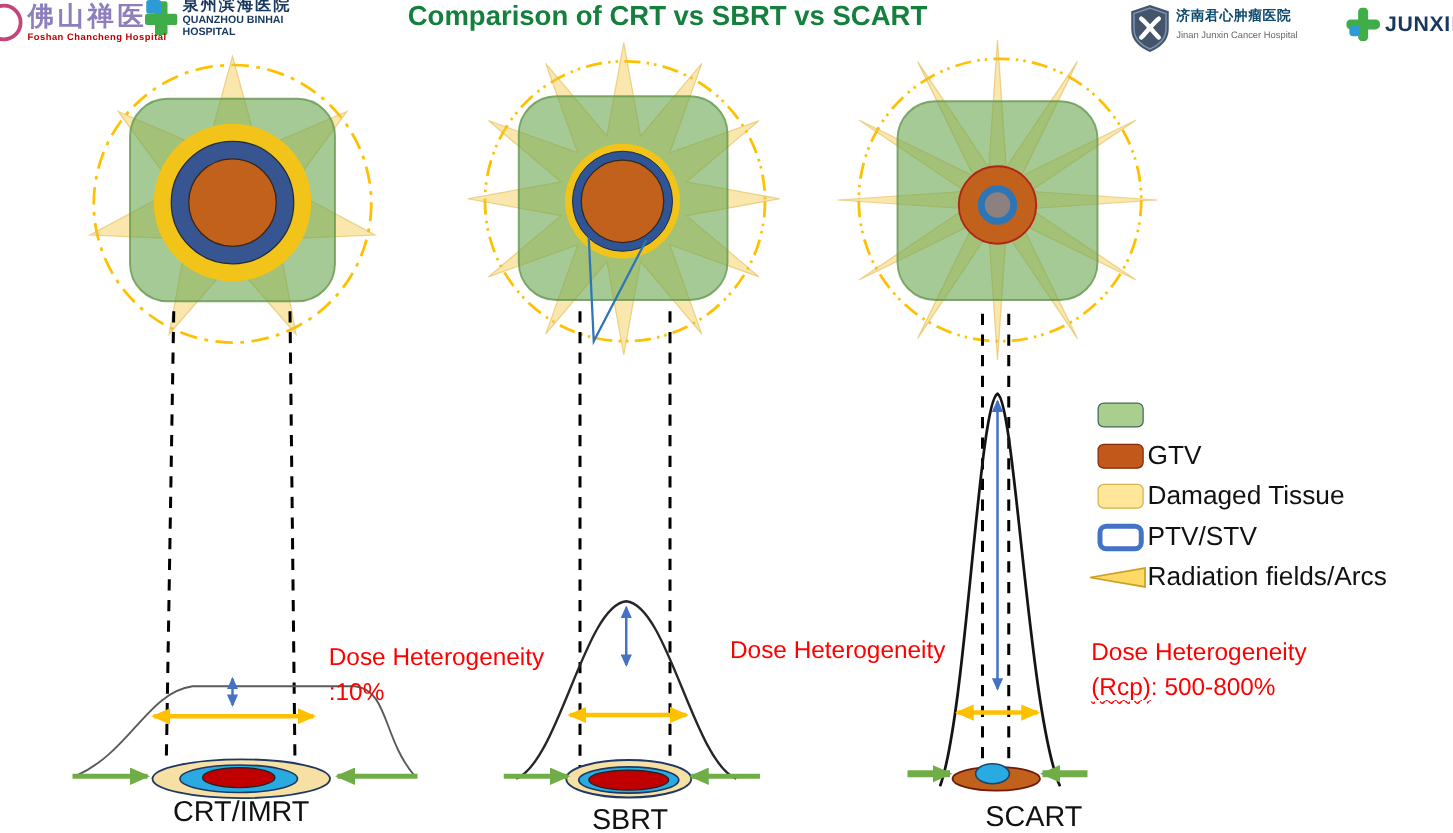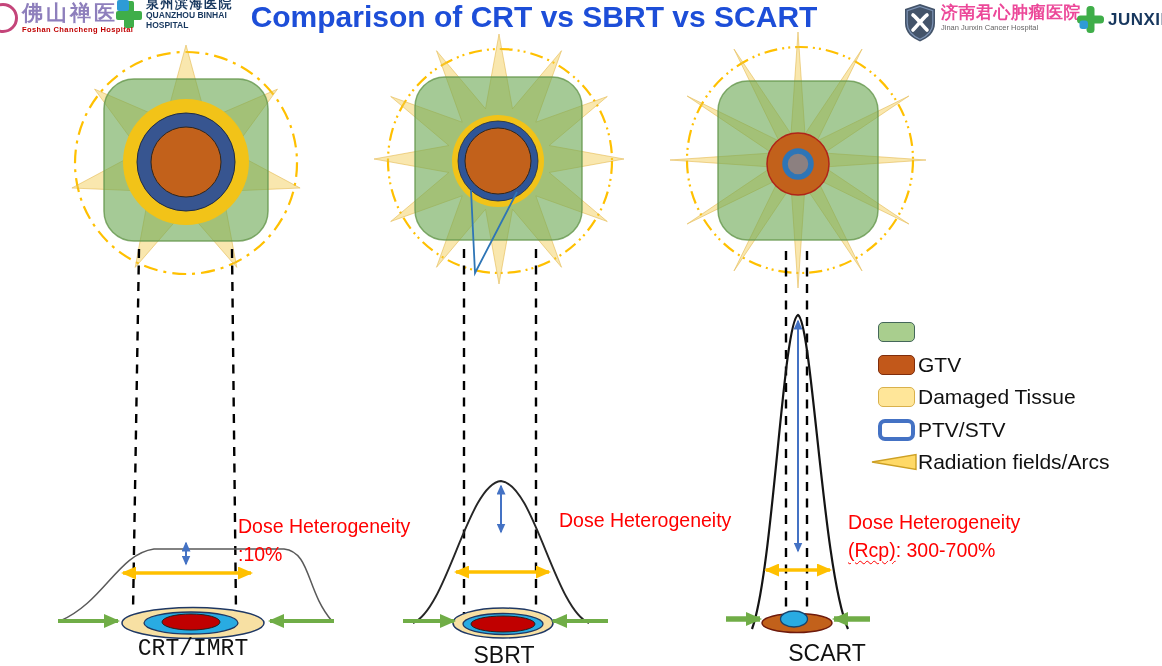--- a/index.html
+++ b/index.html
@@ -1,52 +1,52 @@
 <!DOCTYPE html>
 <html><head>
 <meta charset="utf-8">
 <style>
   html,body{margin:0;padding:0;background:#fff;}
   .canvas{position:relative;width:1162px;height:666px;background:#ffffff;overflow:hidden;
           font-family:"Liberation Sans",sans-serif;}
   .art{position:absolute;left:0;top:0;width:1162px;height:666px;}
 
   .page-title{position:absolute;left:534px;top:0px;transform:translateX(-50%);
-              color:#1d4ed8;font-size:30px;font-weight:600;white-space:nowrap;}
+              color:#15803d;font-size:22px;font-weight:600;white-space:nowrap;}
 
   
   .logo{position:absolute;display:flex;align-items:flex-start;gap:4px;}
   .logo-foshan{left:2px;top:1px;}
   .foshan-arc{width:24px;height:24px;border:3px solid #C4457A;border-radius:50%;
               margin-left:-14px;margin-top:2px;}
   .foshan-cn{font-family:"DejaVu Serif",serif;font-weight:bold;color:#8E7FBC;
              font-size:21px;letter-spacing:3px;line-height:24px;}
   .foshan-en{color:#C00000;font-size:7.5px;font-weight:bold;letter-spacing:.4px;}
   .logo-quanzhou{left:116px;top:0px;}
   .qz-cn{color:#17375E;font-weight:bold;font-size:13px;letter-spacing:1.5px;line-height:14px;margin-top:-3px;}
   .qz-en{color:#17375E;font-weight:bold;font-size:8.5px;line-height:9.5px;}
   .logo-jinan{left:903px;top:3px;}
-  .jn-cn{color:#ec4899;font-weight:bold;font-size:17px;line-height:20px;letter-spacing:.5px;}
+  .jn-cn{color:#0c4a6e;font-weight:bold;font-size:11px;line-height:20px;letter-spacing:.5px;}
   .jn-en{color:#666;font-size:7.5px;}
   .logo-junxin{left:1077px;top:6px;align-items:center;}
   .jx-brand{color:#17375E;font-weight:800;font-size:17px;letter-spacing:.5px;white-space:nowrap;}
 
   
   .legend{position:absolute;left:878px;top:316px;}
   .legend-row{display:flex;align-items:center;height:32.5px;}
   .swatch{width:37px;height:20px;border-radius:5px;margin-right:3px;flex:0 0 auto;box-sizing:border-box;}
   .sw-surround{background:#A9CE8E;border:1.6px solid #44675A;}
   .sw-damaged{background:#FFE699;border:1.6px solid #D9B14C;}
   .sw-gtv{background:#C2581A;border:1.6px solid #7F2D0C;}
   .sw-ptv{background:#fff;border:4px solid #4472C4;border-radius:7px;height:22px;}
   .legend-label{font-size:21px;color:#111;white-space:nowrap;}
   .tri-wrap{width:46px;height:18px;margin-right:1px;margin-left:-7px;flex:0 0 auto;}
 
   
-  .dose{position:absolute;color:#FF0000;font-size:19.5px;line-height:28px;white-space:nowrap;}
+  .dose{position:absolute;color:#FF0000;font-size:19.5px;line-height:28px;white-space:nowrap;margin-left:25px;}
   .rcp-wavy{text-decoration:underline wavy #FF0000;text-decoration-thickness:1px;text-underline-offset:3px;}
 
   
   .col-label{position:absolute;font-size:23px;color:#111;transform:translateX(-50%);white-space:nowrap;}
 </style>
 </head>
 <body>
 
 <div class="canvas">
 
@@ -212,20 +212,20 @@
 
   <div class="dose" style="left:238px;top:512px;">
     <div>Dose Heterogeneity</div>
     <div>:10%</div>
   </div>
   <div class="dose" style="left:559px;top:506px;">
     <div>Dose Heterogeneity</div>
   </div>
   <div class="dose" style="left:848px;top:508px;">
     <div>Dose Heterogeneity</div>
-    <div><span class="rcp-wavy">(Rcp)</span><span>: 300-700%</span></div>
-  </div>
-
-  <div class="col-label" style="left:193px;top:636px;font-family:Liberation Mono, monospace;">CRT/IMRT</div>
+    <div><span class="rcp-wavy">(Rcp)</span><span>: 500-800%</span></div>
+  </div>
+
+  <div class="col-label" style="left:193px;top:636px;">CRT/IMRT</div>
   <div class="col-label" style="left:504px;top:642px;">SBRT</div>
   <div class="col-label" style="left:827px;top:640px;">SCART</div>
 
 </div>
 
 </body></html>

